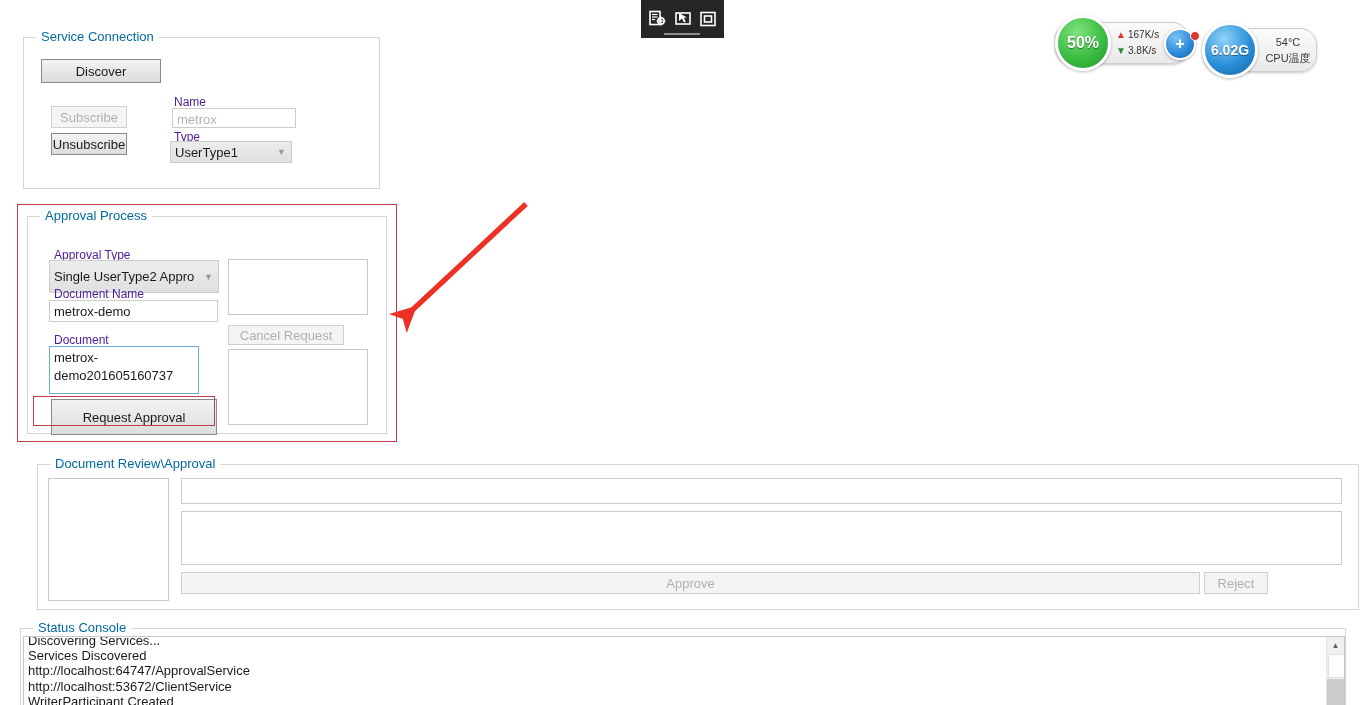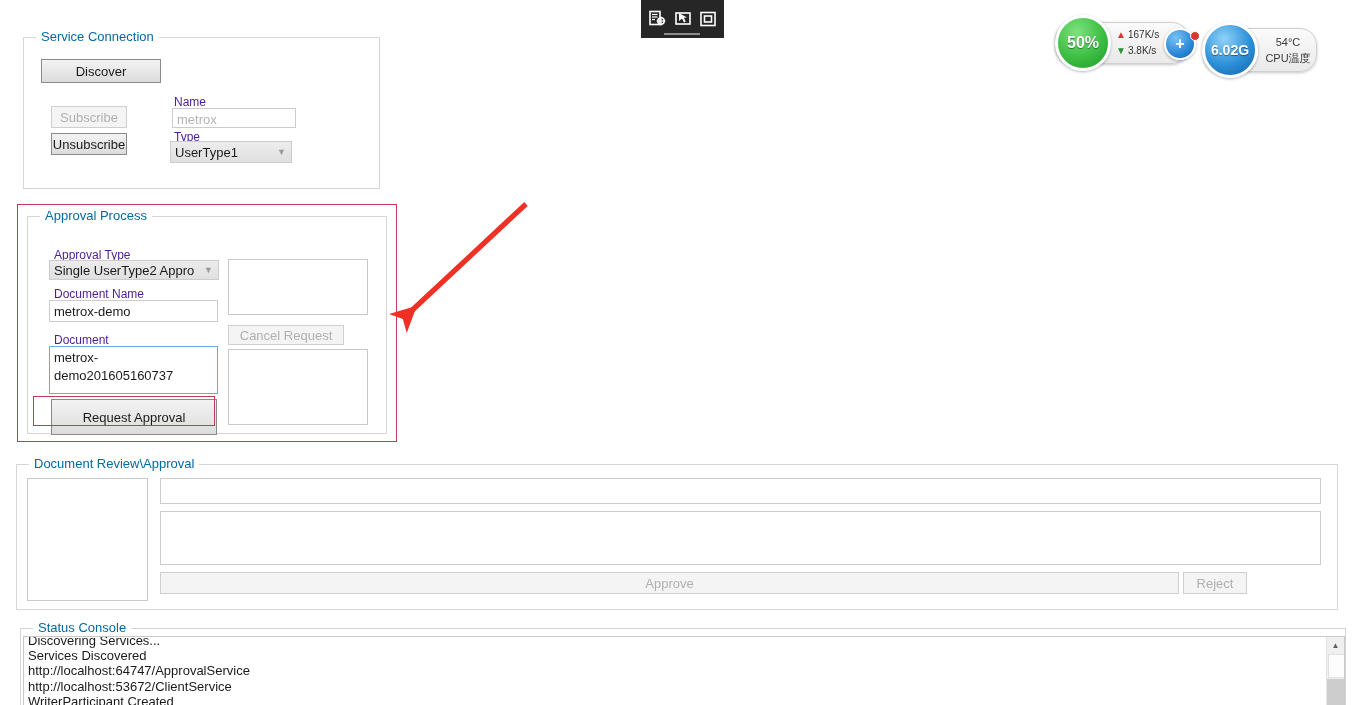--- a/index.html
+++ b/index.html
@@ -348,30 +348,30 @@
     <div class="combo" style="left:146px; top:103px; width:122px; height:22px;">
       <span>UserType1</span>
       <span class="chev">▼</span>
     </div>
   </div>
 
   <div class="groupbox" style="left:27px; top:216px; width:360px; height:218px;">
     <div class="gb-title">Approval Process</div>
 
     <div class="flabel" style="left:26px; top:31px;">Approval Type</div>
-    <div class="combo" style="left:21px; top:43px; width:170px; height:20px;">
+    <div class="combo" style="left:21px; top:43px; width:170px; height:33px;">
       <span>Single UserType2 Appro</span>
       <span class="chev">▼</span>
     </div>
 
     <div class="flabel" style="left:26px; top:70px;">Document Name</div>
     <div class="tbox" style="left:21px; top:83px; width:169px; height:22px;">metrox-demo</div>
 
     <div class="flabel" style="left:26px; top:116px;">Document</div>
-    <div class="tbox focused" style="left:21px; top:129px; width:169px; height:48px; white-space:normal;">metrox-demo201605160737</div>
+    <div class="tbox focused" style="left:21px; top:129px; width:150px; height:48px; white-space:normal;">metrox-demo201605160737</div>
 
     <div class="btn" style="left:23px; top:182px; width:166px; height:36px;">Request Approval</div>
 
     <div class="listbox" style="left:200px; top:42px; width:140px; height:56px;"></div>
 
     <div class="btn disabled" style="left:200px; top:108px; width:116px; height:20px;">Cancel Request</div>
 
     <div class="listbox" style="left:200px; top:132px; width:140px; height:76px;"></div>
   </div>
 
@@ -380,21 +380,21 @@
 
   <svg id="arrow-annotation" style="left:385px; top:195px; width:160px; height:145px;" viewBox="0 0 160 145">
     <defs>
       <marker id="arrowhead" markerWidth="5" markerHeight="5" refX="2.6" refY="2.5" orient="auto">
         <path d="M5,0 L0,2.5 L5,5 L3.7,2.5 Z" fill="#ee3124"></path>
       </marker>
     </defs>
     <line x1="141" y1="9" x2="22" y2="120" stroke="#ee3124" stroke-width="5.2" stroke-linecap="butt" marker-end="url(#arrowhead)"></line>
   </svg>
 
-  <div class="groupbox" style="left:16px; top:464px; width:1322px; height:146px;">
+  <div class="groupbox" style="left:37px; top:464px; width:1322px; height:146px;">
     <div class="gb-title">Document Review\Approval</div>
 
     <div class="listbox" style="left:10px; top:13px; width:121px; height:123px;"></div>
 
     <div class="tbox" style="left:143px; top:13px; width:1161px; height:26px;"></div>
 
     <div class="tbox" style="left:143px; top:46px; width:1161px; height:54px;"></div>
 
     <div class="btn disabled" style="left:143px; top:107px; width:1019px; height:22px;">Approve</div>
 

